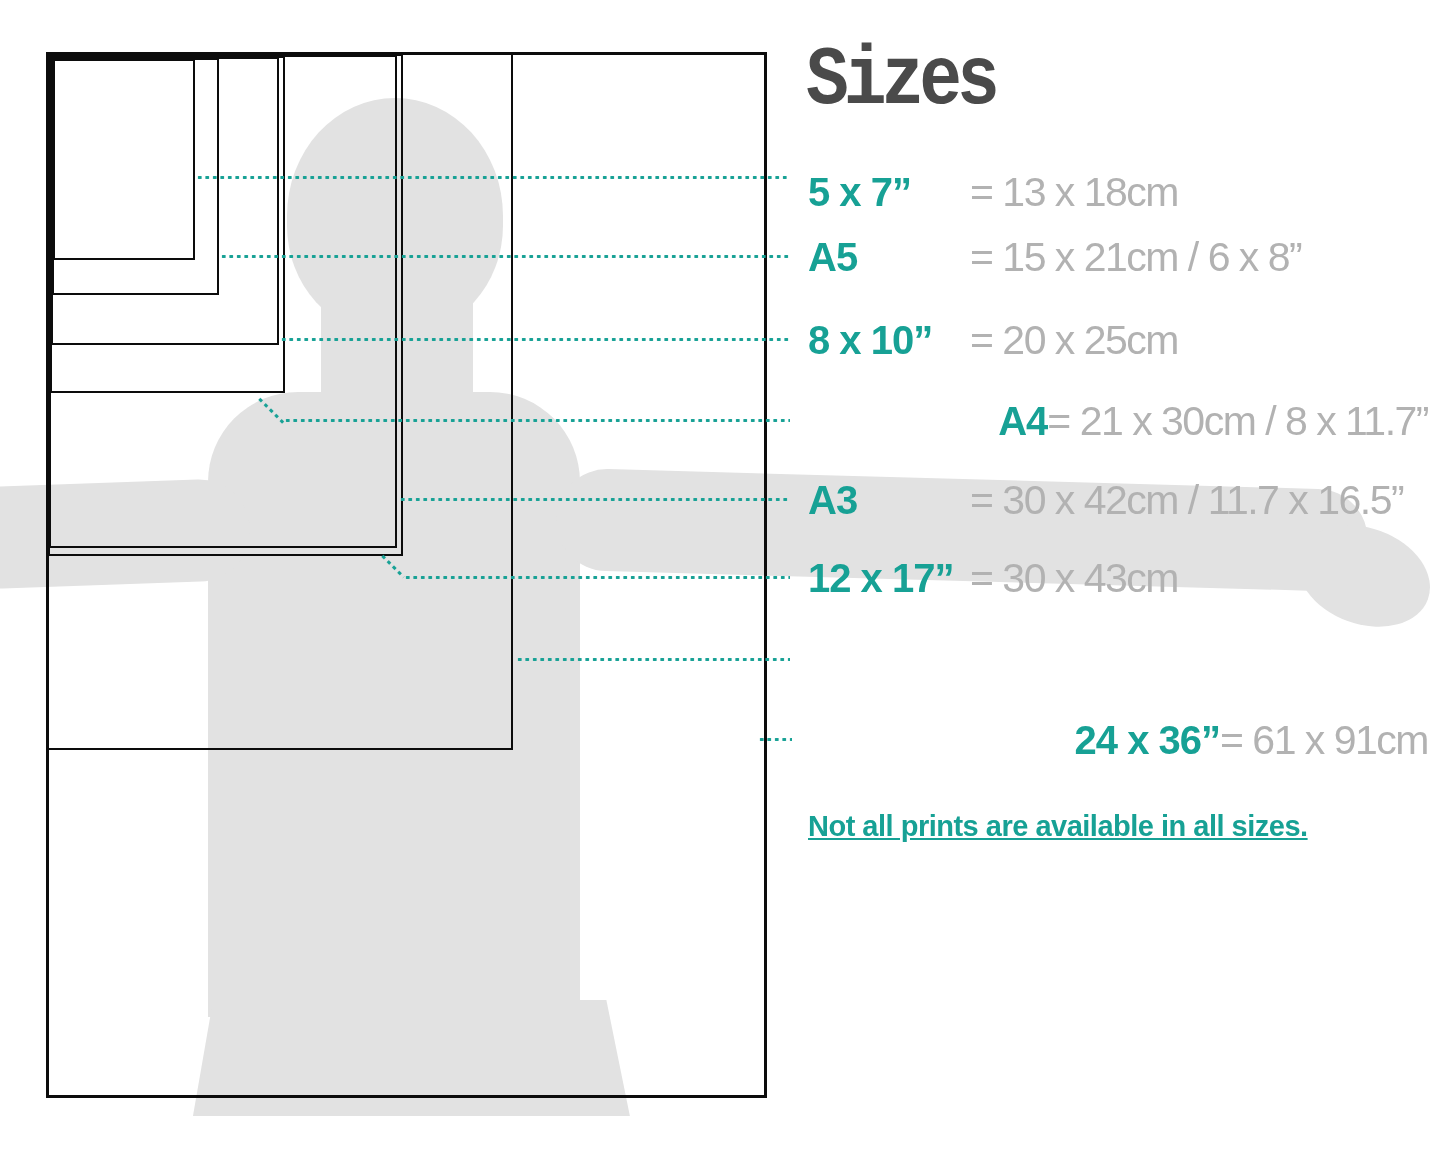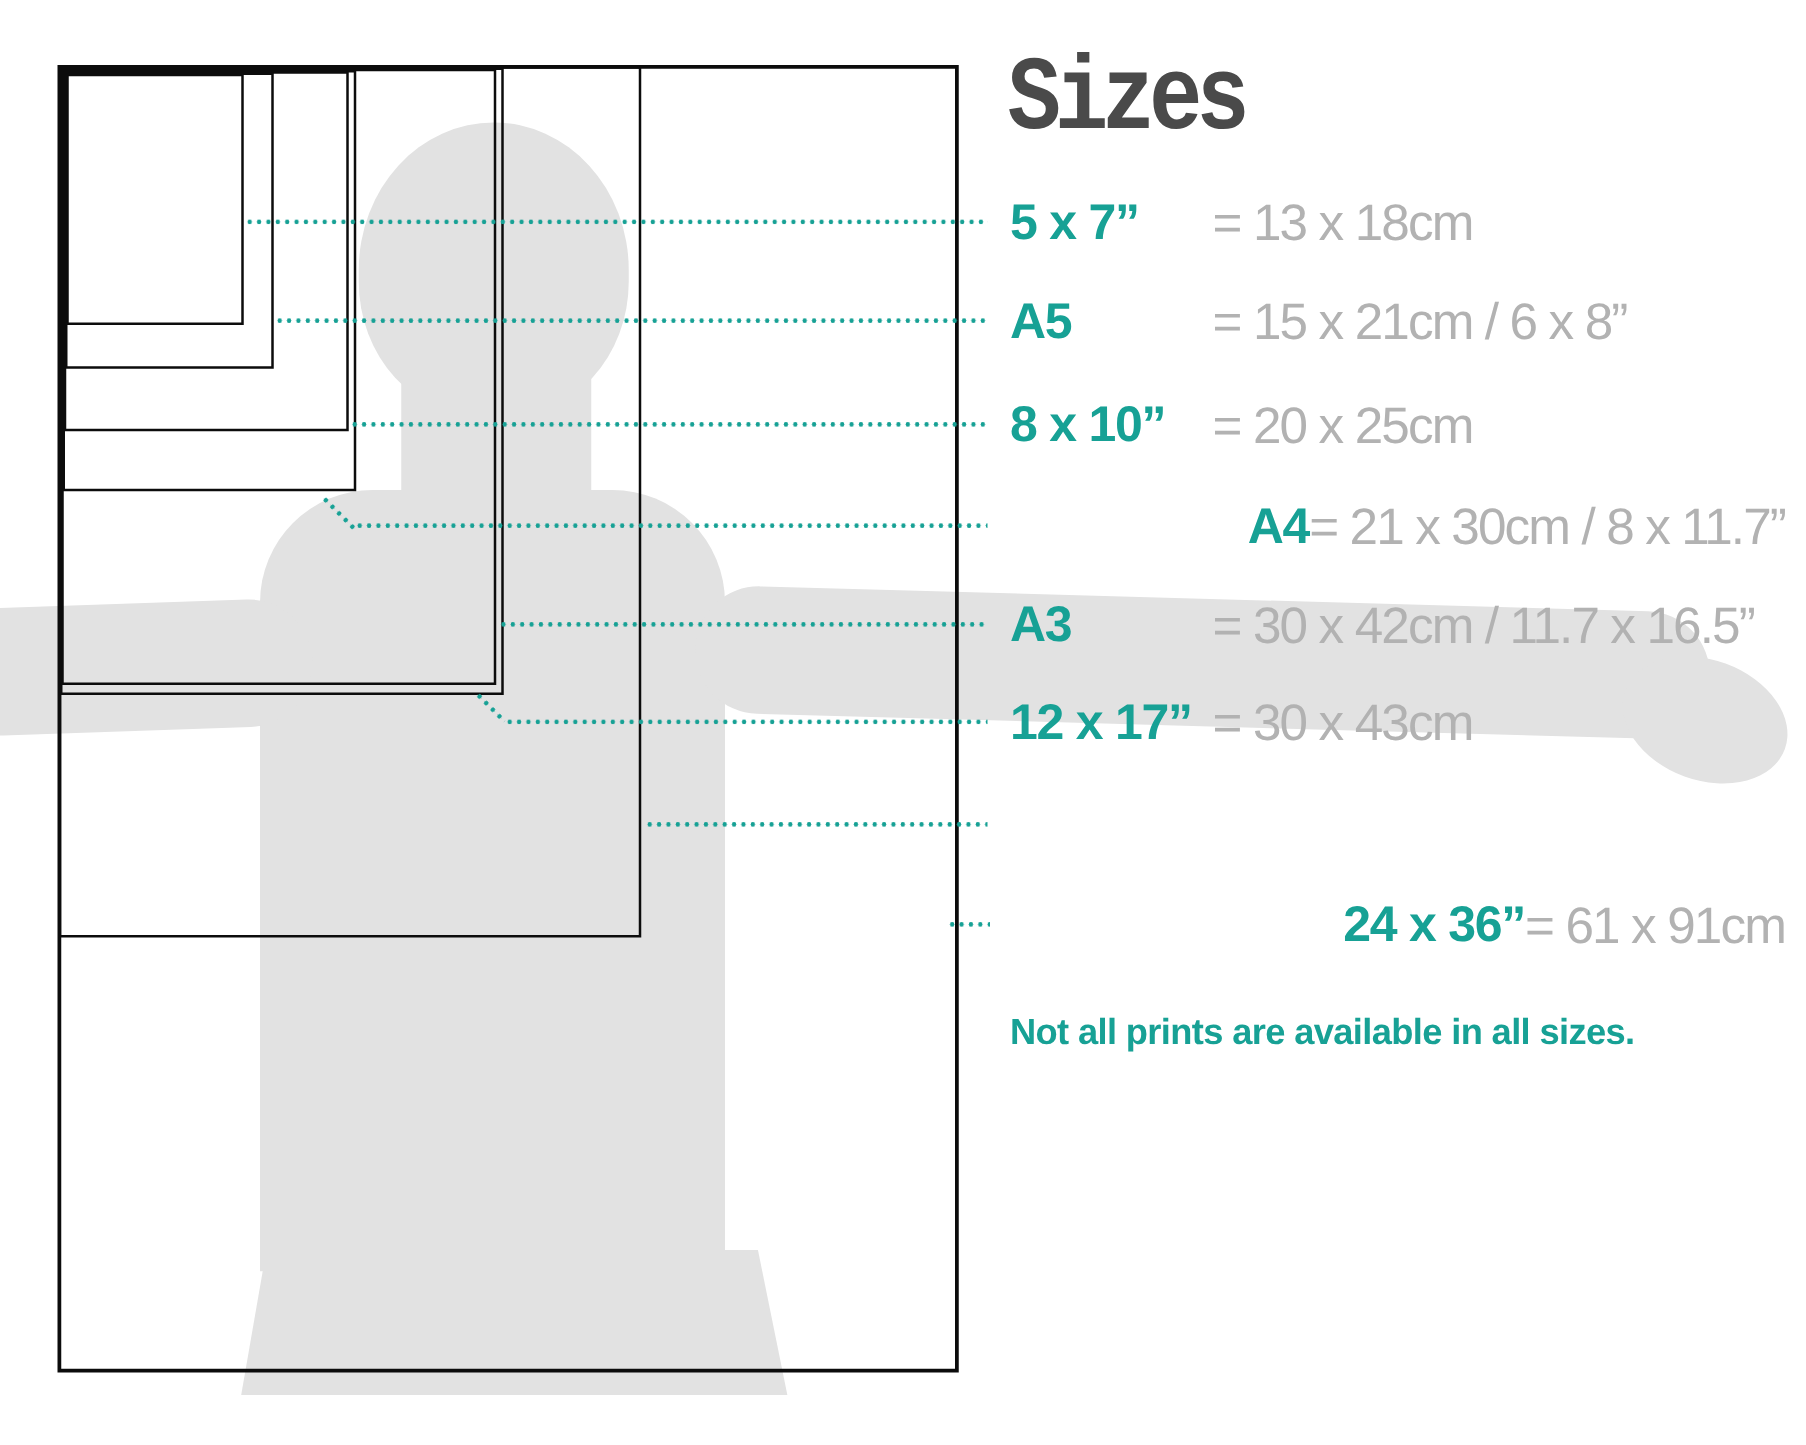--- a/index.html
+++ b/index.html
@@ -48,21 +48,21 @@
   .size-label{
     display:inline-block;width:162px;vertical-align:top;
     font-weight:700;font-size:40px;letter-spacing:-1px;color:#17a195;
   }
   .size-value{
     display:inline-block;vertical-align:top;
     font-weight:400;font-size:41px;letter-spacing:-1.5px;color:#b2b2b2;
   }
   .note{
     position:absolute;left:808px;top:810px;z-index:4;
-    font-weight:700;font-size:29px;letter-spacing:-0.5px;color:#17a195;white-space:nowrap;
+    font-weight:700;font-size:29px;letter-spacing:-0.5px;color:#17a195;white-space:nowrap;text-decoration:underline;
   }
 </style>
 </head>
 <body>
 
 <div id="stage">
 
   <div class="sil sil-head"></div>
   <div class="sil sil-neck"></div>
   <div class="sil sil-torso"></div>
@@ -86,21 +86,21 @@
   <div class="leader diag" style="left:258px;top:395px;width:36px;"></div>
   <div class="leader" style="left:284px;top:418px;width:506px;"></div>
   <div class="leader" style="left:399px;top:497px;width:391px;"></div>
   <div class="leader diag" style="left:381px;top:552px;width:32px;"></div>
   <div class="leader" style="left:404px;top:575px;width:386px;"></div>
   <div class="leader" style="left:516px;top:657px;width:274px;"></div>
   <div class="leader" style="left:758px;top:737px;width:34px;"></div>
 
   <div class="title">Sizes</div>
 
-  <div class="size-row" style="top:154px;">
+  <div class="size-row" style="top:168px;">
     <span class="size-label">5 x 7”</span><span class="size-value">= 13 x 18cm</span>
   </div>
   <div class="size-row" style="top:233px;">
     <span class="size-label">A5</span><span class="size-value">= 15 x 21cm / 6 x 8”</span>
   </div>
   <div class="size-row" style="top:316px;">
     <span class="size-label">8 x 10”</span><span class="size-value">= 20 x 25cm</span>
   </div>
   <div class="size-row" style="top:397px;text-align:right;">
     <span class="size-label">A4</span><span class="size-value">= 21 x 30cm / 8 x 11.7”</span>

